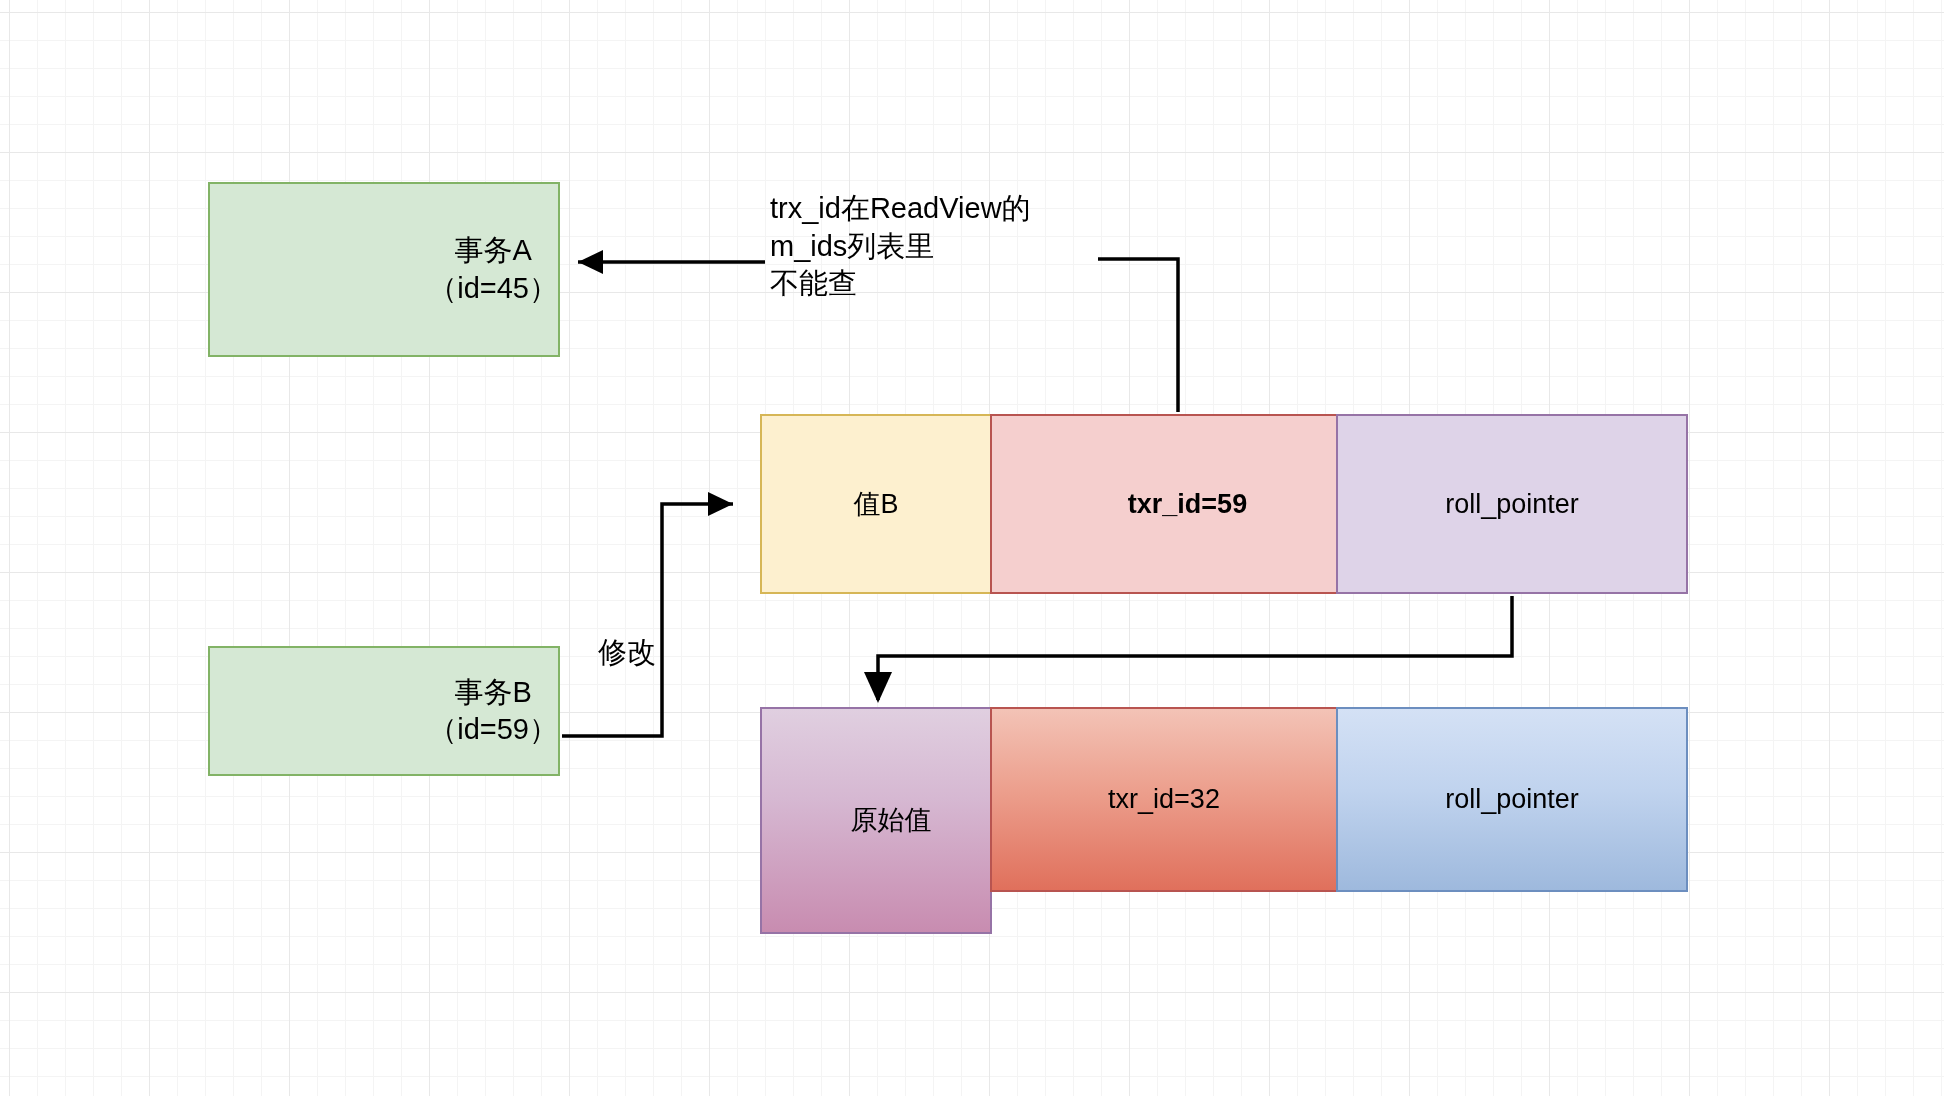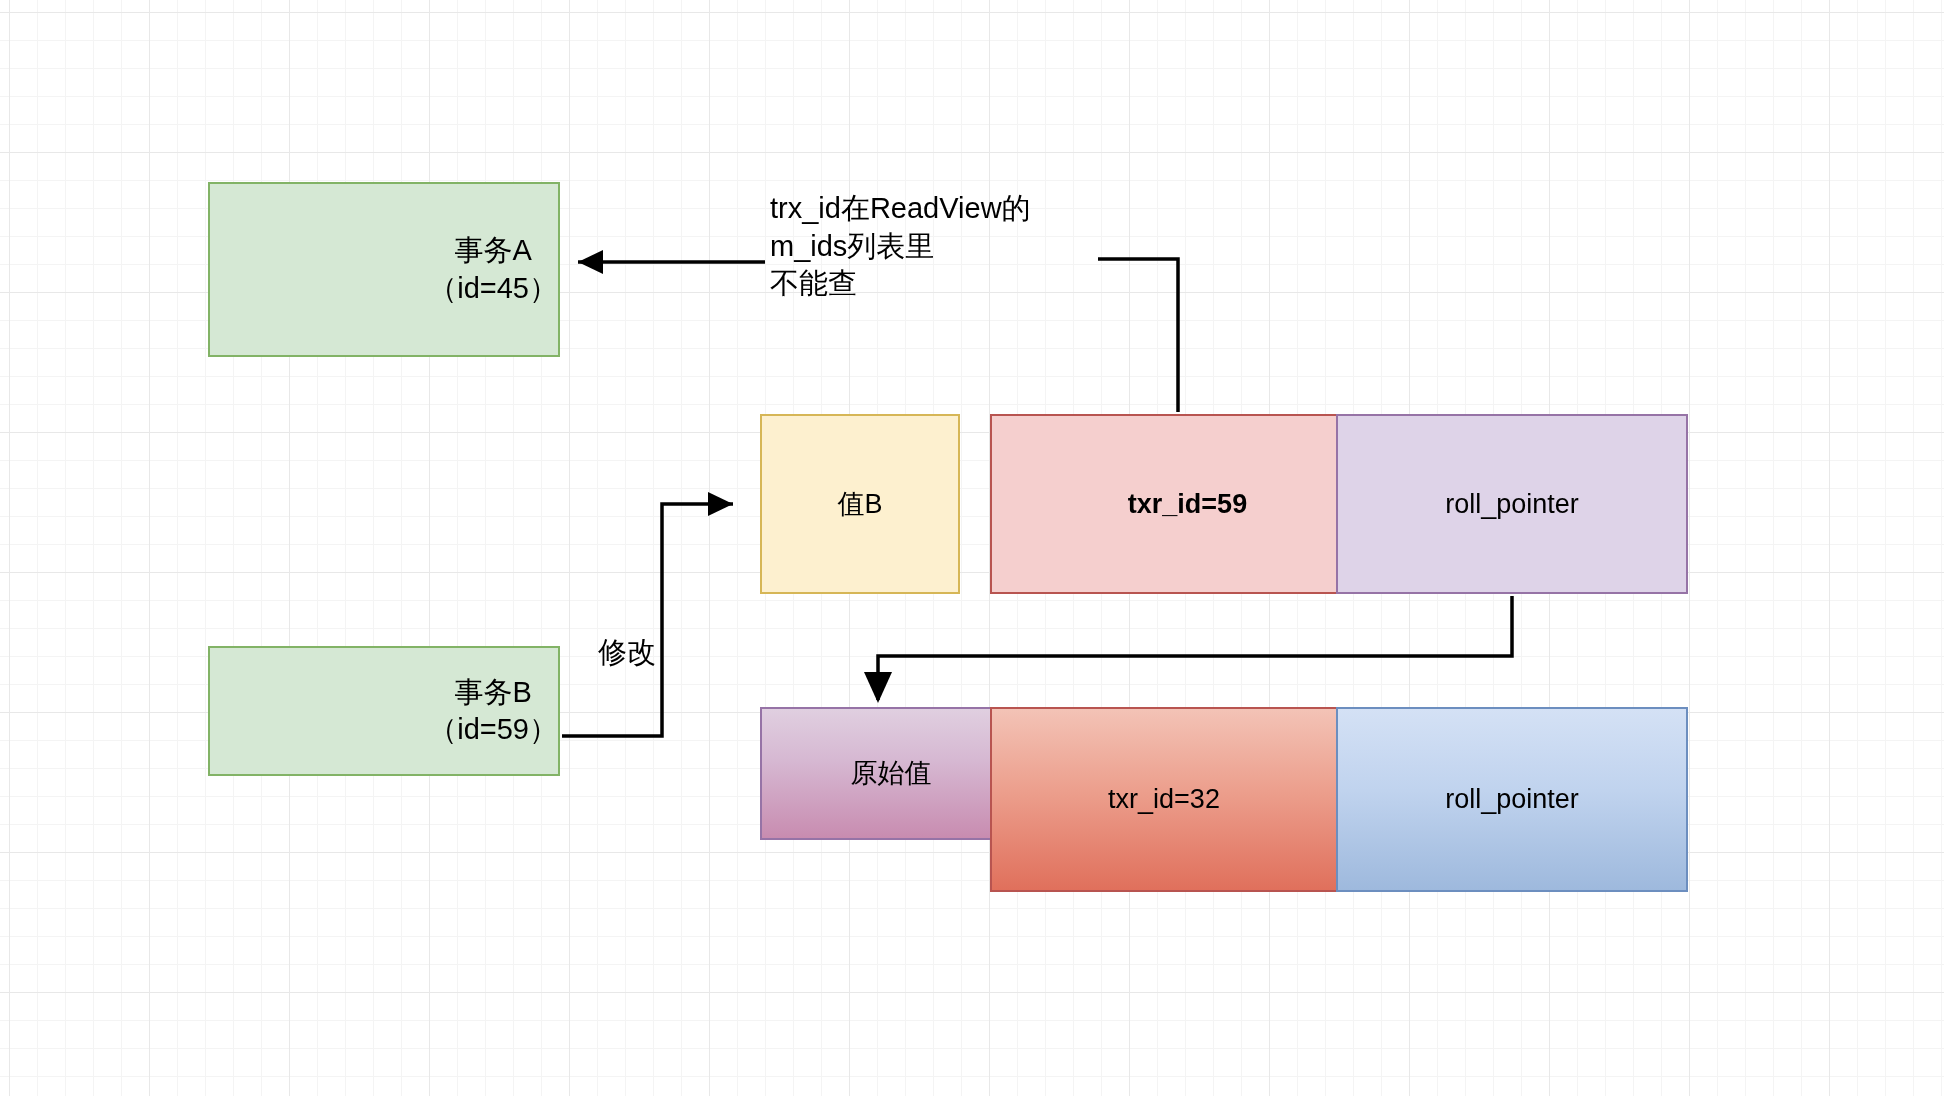--- a/index.html
+++ b/index.html
@@ -104,31 +104,31 @@
   <div class="node txn-box" style="left:208px; top:182px; width:352px; height:175px;">
     <span>事务A
 （id=45）</span>
   </div>
 
   <div class="node txn-box" style="left:208px; top:646px; width:352px; height:130px;">
     <span>事务B
 （id=59）</span>
   </div>
 
-  <div class="node rec-cell cell-value-b" style="left:760px; top:414px; width:200px; height:180px;">
+  <div class="node rec-cell cell-value-b" style="left:760px; top:414px; width:232px; height:180px;">
     <span>值B</span>
   </div>
   <div class="node rec-cell cell-txr59" style="left:990px; top:414px; width:395px; height:180px;font-weight:bold;">
     <span>txr_id=59</span>
   </div>
   <div class="node rec-cell cell-roll1" style="left:1336px; top:414px; width:352px; height:180px;">
     <span>roll_pointer</span>
   </div>
 
-  <div class="node rec-cell cell-orig" style="left:760px; top:707px; width:232px; height:133px;padding-left:30px;">
+  <div class="node rec-cell cell-orig" style="left:760px; top:707px; width:232px; height:227px;padding-left:30px;">
     <span>原始值</span>
   </div>
   <div class="node rec-cell cell-txr32" style="left:990px; top:707px; width:348px; height:185px;">
     <span>txr_id=32</span>
   </div>
   <div class="node rec-cell cell-roll2" style="left:1336px; top:707px; width:352px; height:185px;">
     <span>roll_pointer</span>
   </div>
 
   <div class="label-text" style="left:770px; top:190px; width:330px;">trx_id在ReadView的

